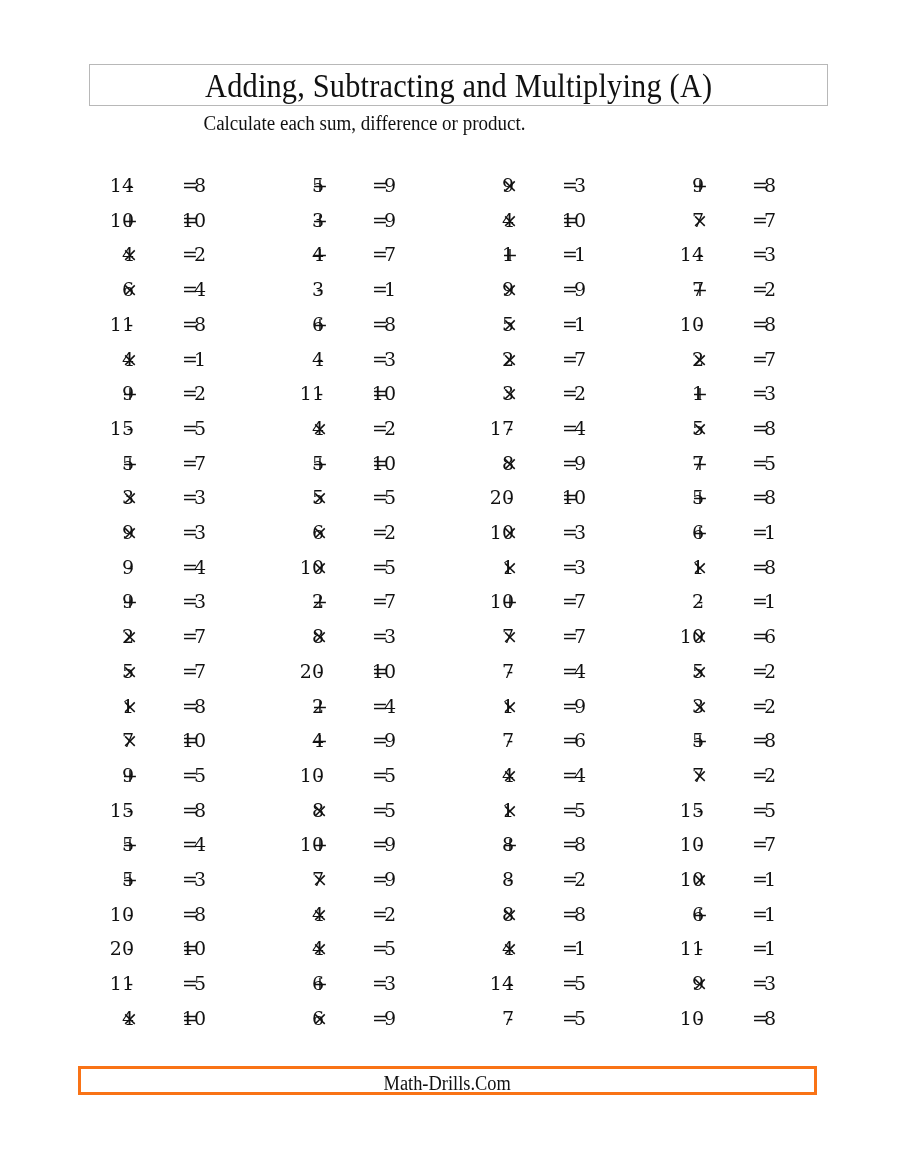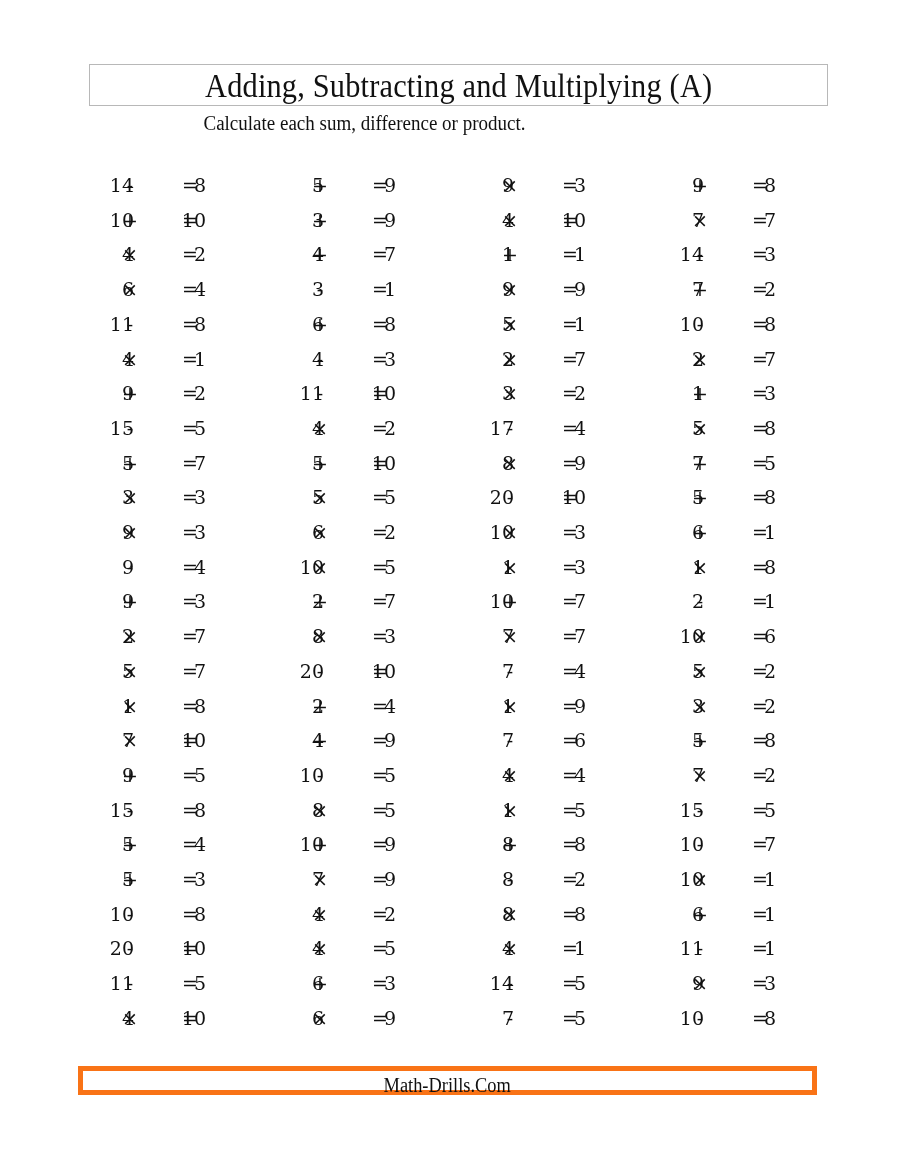--- a/index.html
+++ b/index.html
@@ -15,21 +15,21 @@
   .grid { position: absolute; left: 0; top: 168px; width: 900px; }
   .col { position: absolute; top: 0; width: 190px; }
   .row { position: absolute; height: 34px; width: 190px; font-family: "DejaVu Serif", serif;
          font-size: 19px; line-height: 34px; }
   .row span { position: absolute; top: 0; }
   .n1 { right: 116px; text-align: right; }
   .op { left: 62px; width: 16px; text-align: center; }
   .n2 { right: 44px; text-align: right; }
   .eq { left: 122px; }
   .footer-box { position: absolute; left: 78px; top: 1066px; width: 739px; height: 29px;
-                border: 5px solid #f97316; box-sizing: border-box; text-align: center; }
+                border: 3px solid #f97316; box-sizing: border-box; text-align: center; }
   .footer { font-family: "Liberation Serif", serif; font-size: 20px; line-height: 28px;
             display: inline-block; transform: scaleX(0.92); }
 </style>
 </head>
 <body>
 
 <div class="title-box">
   <span class="title">Adding, Subtracting and Multiplying (A)</span>
 </div>
 <div class="subtitle">

